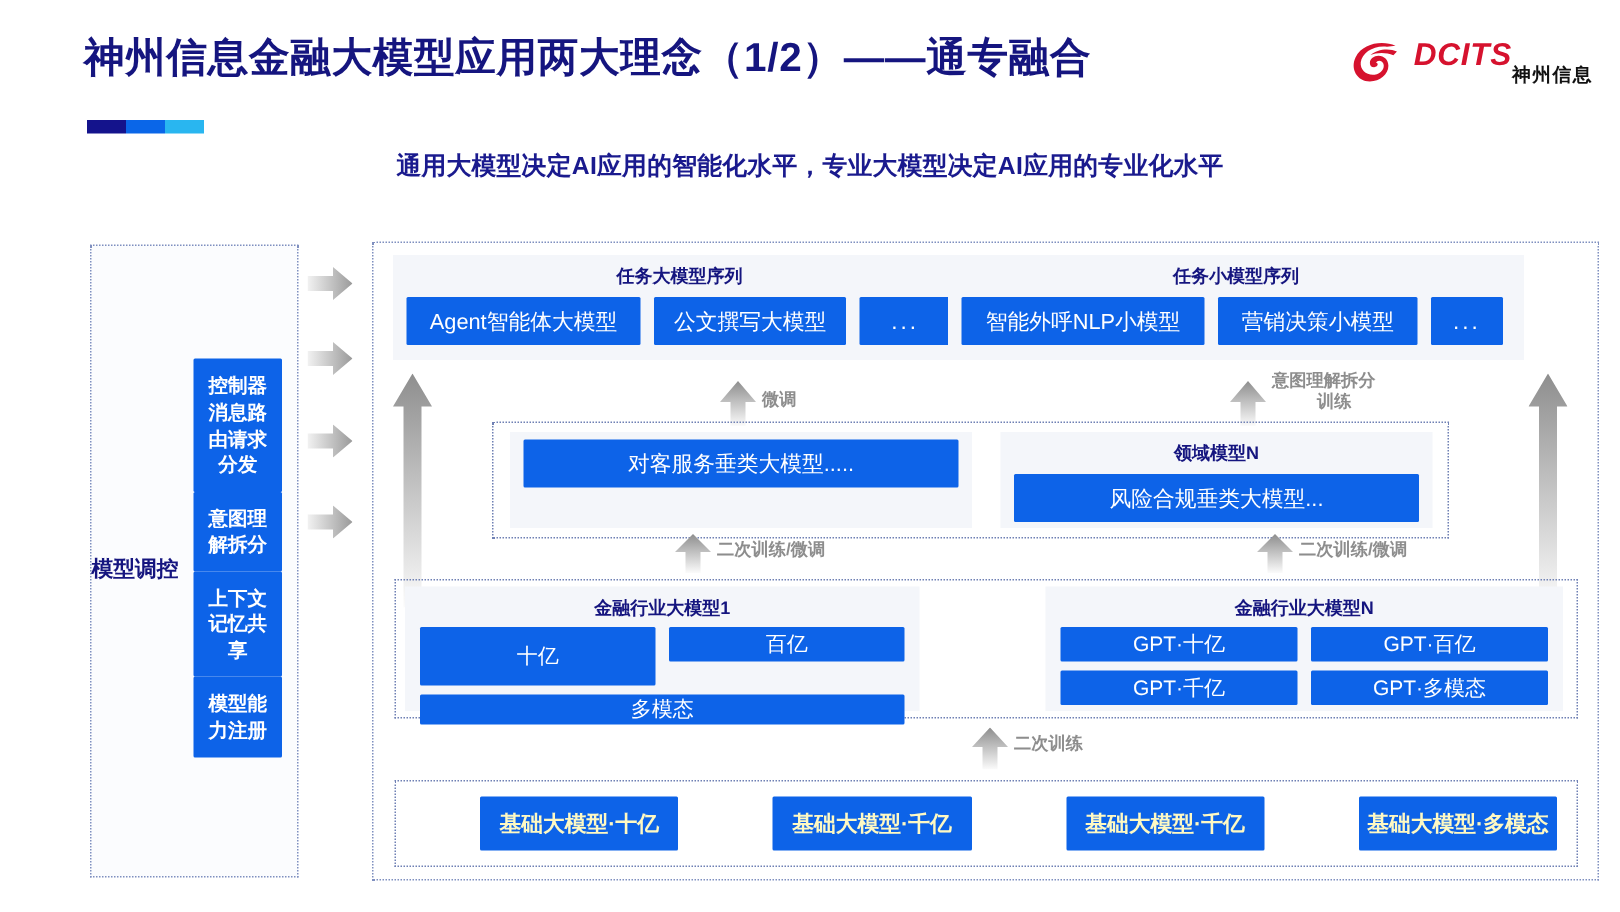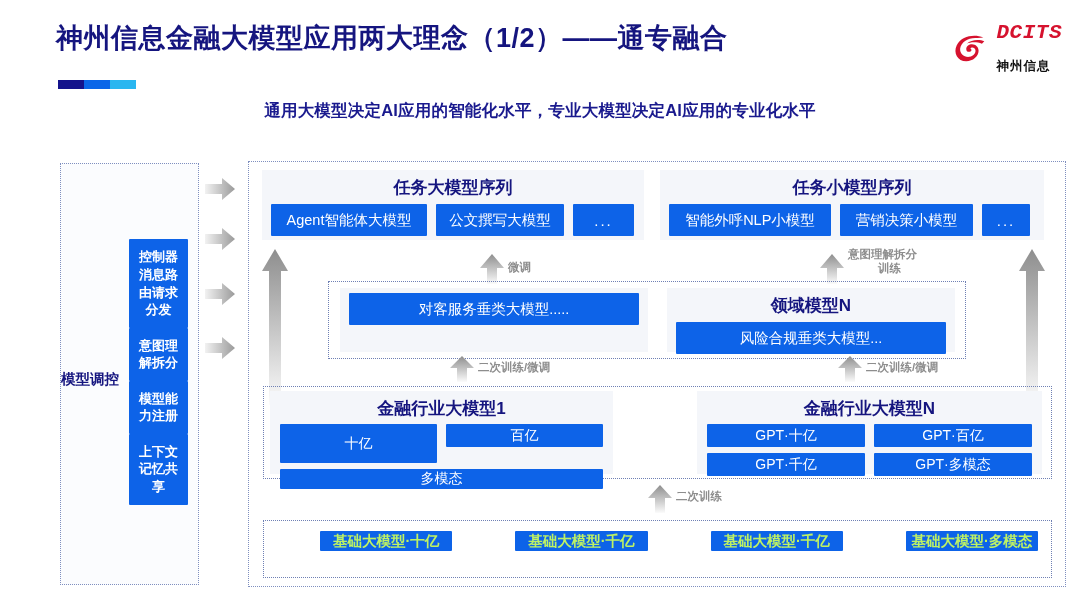--- a/index.html
+++ b/index.html
@@ -26,21 +26,21 @@
 
   .subtitle {
     position: absolute; left: 0; right: 0; top: 100px;
     text-align: center; font-size: 16.5px; font-weight: bold;
     color: #1a1a8e; letter-spacing: .2px;
   }
 
   
   .logo { position: absolute; right: 18px; top: 22px; display: flex; align-items: center; gap: 6px; }
   .logo-mark { width: 38px; height: 38px; }
-  .logo-text { display: flex; flex-direction: column; line-height: 1; font-family: Liberation Mono, monospace; }
+  .logo-text { display: flex; flex-direction: row; line-height: 1; }
   .logo-en { font-size: 21px; font-weight: bold; font-style: italic; color: #d6122e; letter-spacing: .5px; }
   .logo-cn { font-size: 12.5px; font-weight: bold; color: #111; letter-spacing: 1px; margin-top: 18px; }
 
   
   .ctrl-col {
     position: absolute; left: 60px; top: 163px; width: 139px; height: 422px;
     border: 1.5px dotted #7f8fbf; background: #fbfcfe;
     display: flex; flex-direction: row; align-items: center;
   }
   .ctrl-title { font-size: 14.5px; font-weight: bold; color: #15157f; margin-top: 10px; }
@@ -58,21 +58,21 @@
     position: absolute; left: 248px; top: 161px; width: 818px; height: 426px;
     border: 1.5px dotted #7f8fbf; background: #fff;
   }
 
   
   .dframe { position: absolute; border: 1.4px dotted #6f80b4; background: transparent; }
 
   
   .panel { position: absolute; background: #f4f6fa; }
   .panel-title {
-    text-align: center; font-size: 17px; font-weight: bold;
+    text-align: center; font-size: 12px; font-weight: bold;
     color: #15157f; padding-top: 6px;
   }
   .panel-row { display: flex; gap: 9px; padding: 5px 9px 9px; }
 
   .bbox {
     background: #0d63e8; color: #fff; font-weight: normal;
     font-size: 14.5px; text-align: center;
     display: flex; align-items: center; justify-content: center;
     height: 32px; border-radius: 1px; white-space: nowrap;
   }
@@ -84,22 +84,22 @@
 
   .alabel {
     position: absolute; font-size: 11.5px; font-weight: bold;
     color: #8d8d8d; line-height: 1.15; white-space: nowrap;
   }
   .alabel.ctr { text-align: center; }
 
   
   .base-row { display: flex; gap: 20px; padding: 11px 14px; }
   .base-box {
-    flex: 1; background: #0d63e8; color: #bef264; font-size: 14.5px; font-weight: bold;
-    text-align: center; height: 20px; display: flex; align-items: center; justify-content: center;
+    flex: 1; background: #0d63e8; color: #fef9c3; font-size: 14.5px; font-weight: bold;
+    text-align: center; height: 36px; display: flex; align-items: center; justify-content: center;
     border-radius: 1px; white-space: nowrap; margin-left: 43px;
   }
 </style>
 </head>
 <body>
 
 <div class="slide">
 
   <div class="slide-title">神州信息金融大模型应用两大理念（1/2）——通专融合</div>
   <div class="title-rule">
@@ -121,22 +121,22 @@
       <span class="logo-en">DCITS</span>
       <span class="logo-cn">神州信息</span>
     </div>
   </div>
 
   <div class="ctrl-col">
     <div class="ctrl-title">模型调控</div>
     <div class="ctrl-list">
       <div class="ctrl-box">控制器消息路由请求分发</div>
       <div class="ctrl-box">意图理解拆分</div>
+      <div class="ctrl-box">上下文记忆共享</div>
       <div class="ctrl-box">模型能力注册</div>
-      <div class="ctrl-box">上下文记忆共享</div>
     </div>
   </div>
 
   <svg class="rarrow" style="left:205px; top:178px;" viewBox="0 0 30 22">
     <defs>
         <linearGradient id="rg1" x1="0" y1="0" x2="1" y2="0">
       <stop offset="0%" stop-color="#f2f2f2"></stop>
           <stop offset="100%" stop-color="#9a9a9a"></stop>
         </linearGradient>
       </defs>
@@ -165,21 +165,21 @@
 
   <div class="panel" style="left:262px; top:170px; width:382px; height:70px;">
     <div class="panel-title">任务大模型序列</div>
     <div class="panel-row">
       <div class="bbox" style="width:156px;">Agent智能体大模型</div>
       <div class="bbox" style="width:128px;">公文撰写大模型</div>
       <div class="bbox dots" style="width:61px;">...</div>
     </div>
   </div>
 
-  <div class="panel" style="left:660px; top:170px; width:384px; height:70px;">
+  <div class="panel" style="left:632px; top:170px; width:384px; height:70px;">
     <div class="panel-title">任务小模型序列</div>
     <div class="panel-row">
       <div class="bbox" style="width:162px;">智能外呼NLP小模型</div>
       <div class="bbox" style="width:133px;">营销决策小模型</div>
       <div class="bbox dots" style="width:48px;">...</div>
     </div>
   </div>
 
   <svg class="uarrow" style="left:262px; top:249px; width:26px; height:156px;" viewBox="0 0 26 156" preserveAspectRatio="none">
     <path d="M13 0 L26 22 H19 V156 H7 V22 H0 Z" fill="url(#ug)"></path>

